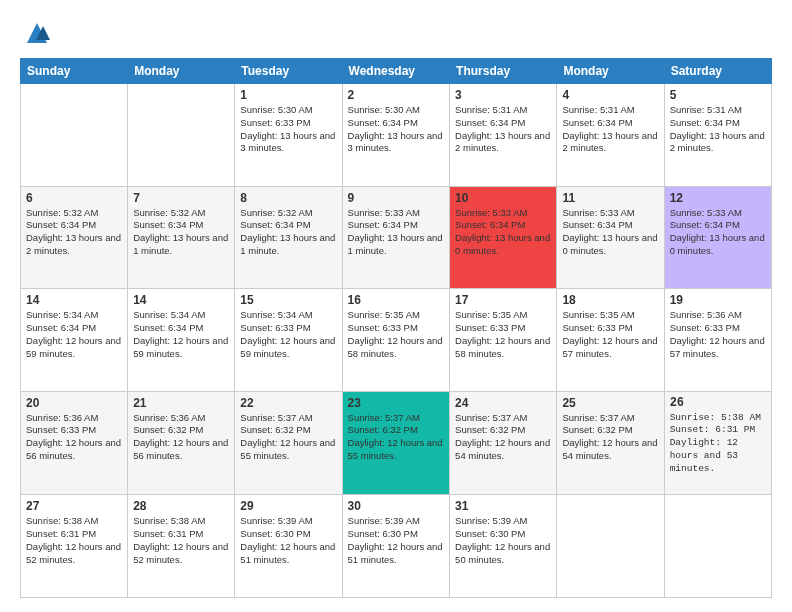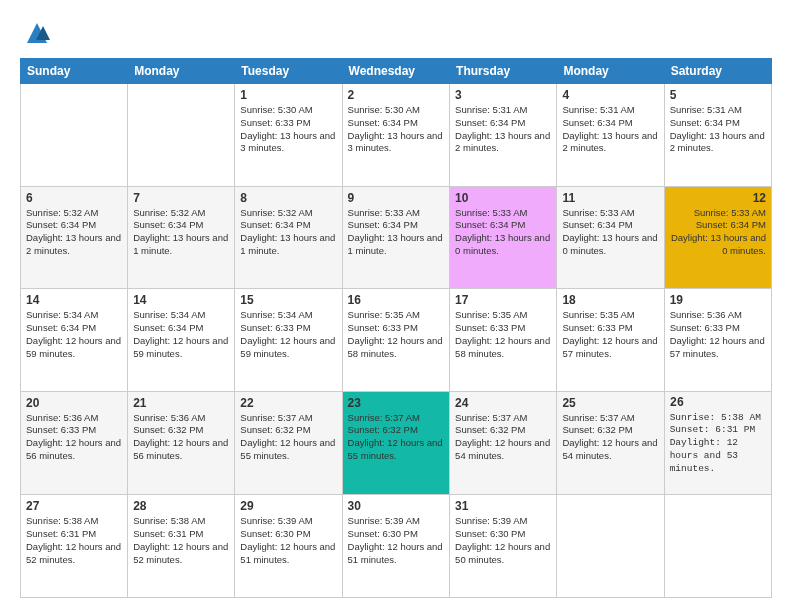--- a/index.html
+++ b/index.html
@@ -190,33 +190,33 @@
             <div class="day-info" style="white-space: pre-line;">Sunrise: 5:32 AM
 Sunset: 6:34 PM
 Daylight: 13 hours and 1 minute.</div>
           </td>
           <td style="background: rgb(245, 245, 245);">
             <span class="day-num">9</span>
             <div class="day-info" style="white-space: pre-line;">Sunrise: 5:33 AM
 Sunset: 6:34 PM
 Daylight: 13 hours and 1 minute.</div>
           </td>
-          <td style="background: #f0abfc;">
+          <td style="background: #ef4444;">
             <span class="day-num">10</span>
             <div class="day-info" style="white-space: pre-line;">Sunrise: 5:33 AM
 Sunset: 6:34 PM
 Daylight: 13 hours and 0 minutes.</div>
           </td>
           <td style="background: rgb(245, 245, 245);">
             <span class="day-num">11</span>
             <div class="day-info" style="white-space: pre-line;">Sunrise: 5:33 AM
 Sunset: 6:34 PM
 Daylight: 13 hours and 0 minutes.</div>
           </td>
-          <td style="background: #eab308; text-align: right;">
+          <td style="background: #c4b5fd;">
             <span class="day-num">12</span>
             <div class="day-info" style="white-space: pre-line;">Sunrise: 5:33 AM
 Sunset: 6:34 PM
 Daylight: 13 hours and 0 minutes.</div>
           </td>
         </tr>
         <tr>
           <td>
             <span class="day-num">14</span>
             <div class="day-info" style="white-space: pre-line;">Sunrise: 5:34 AM

